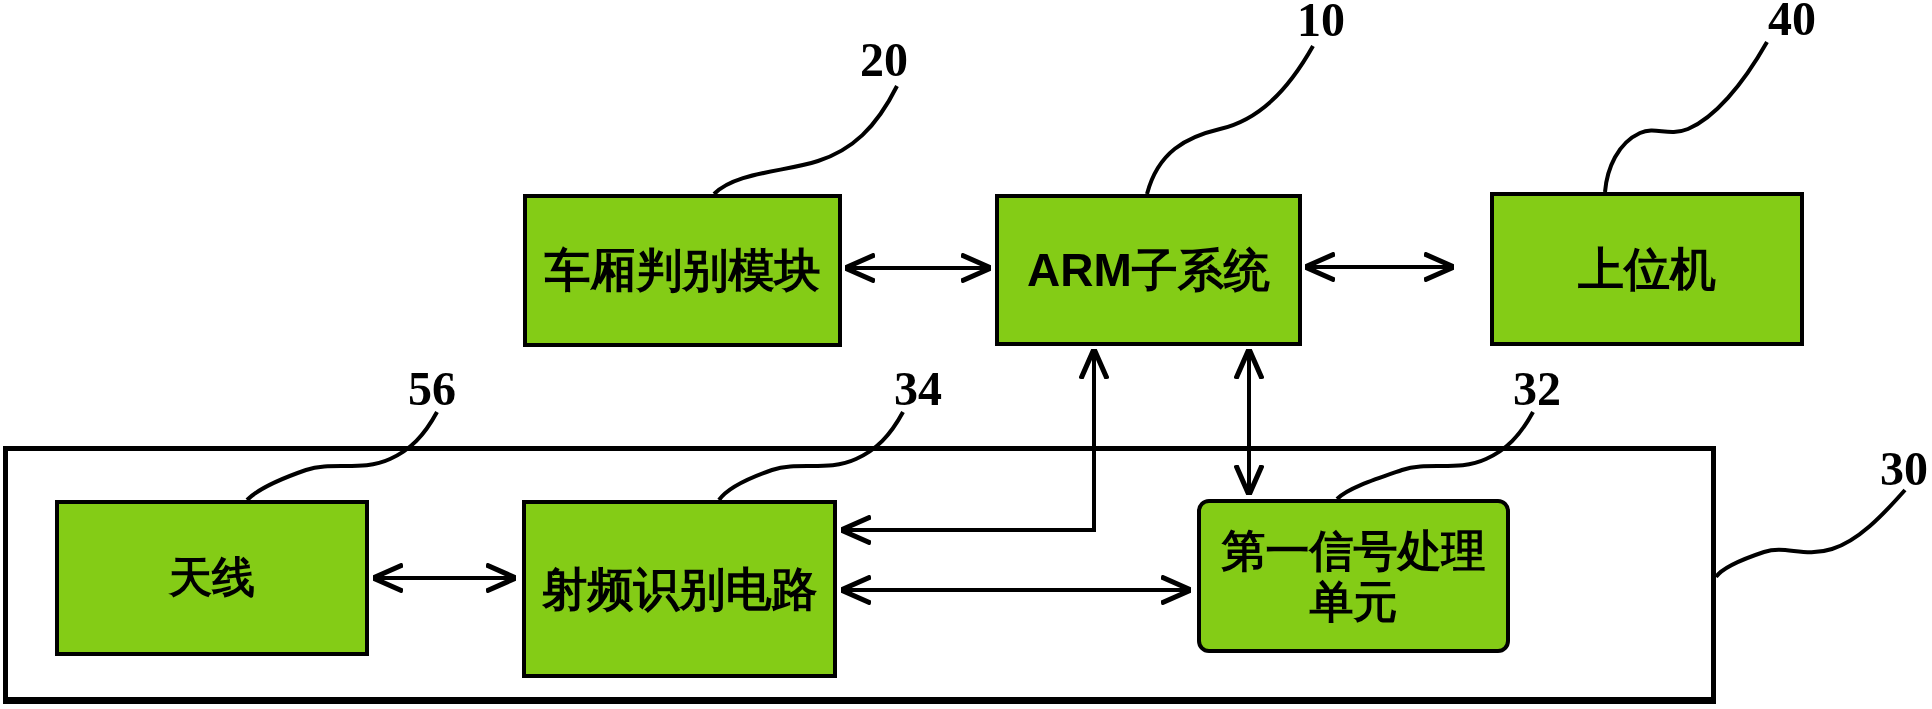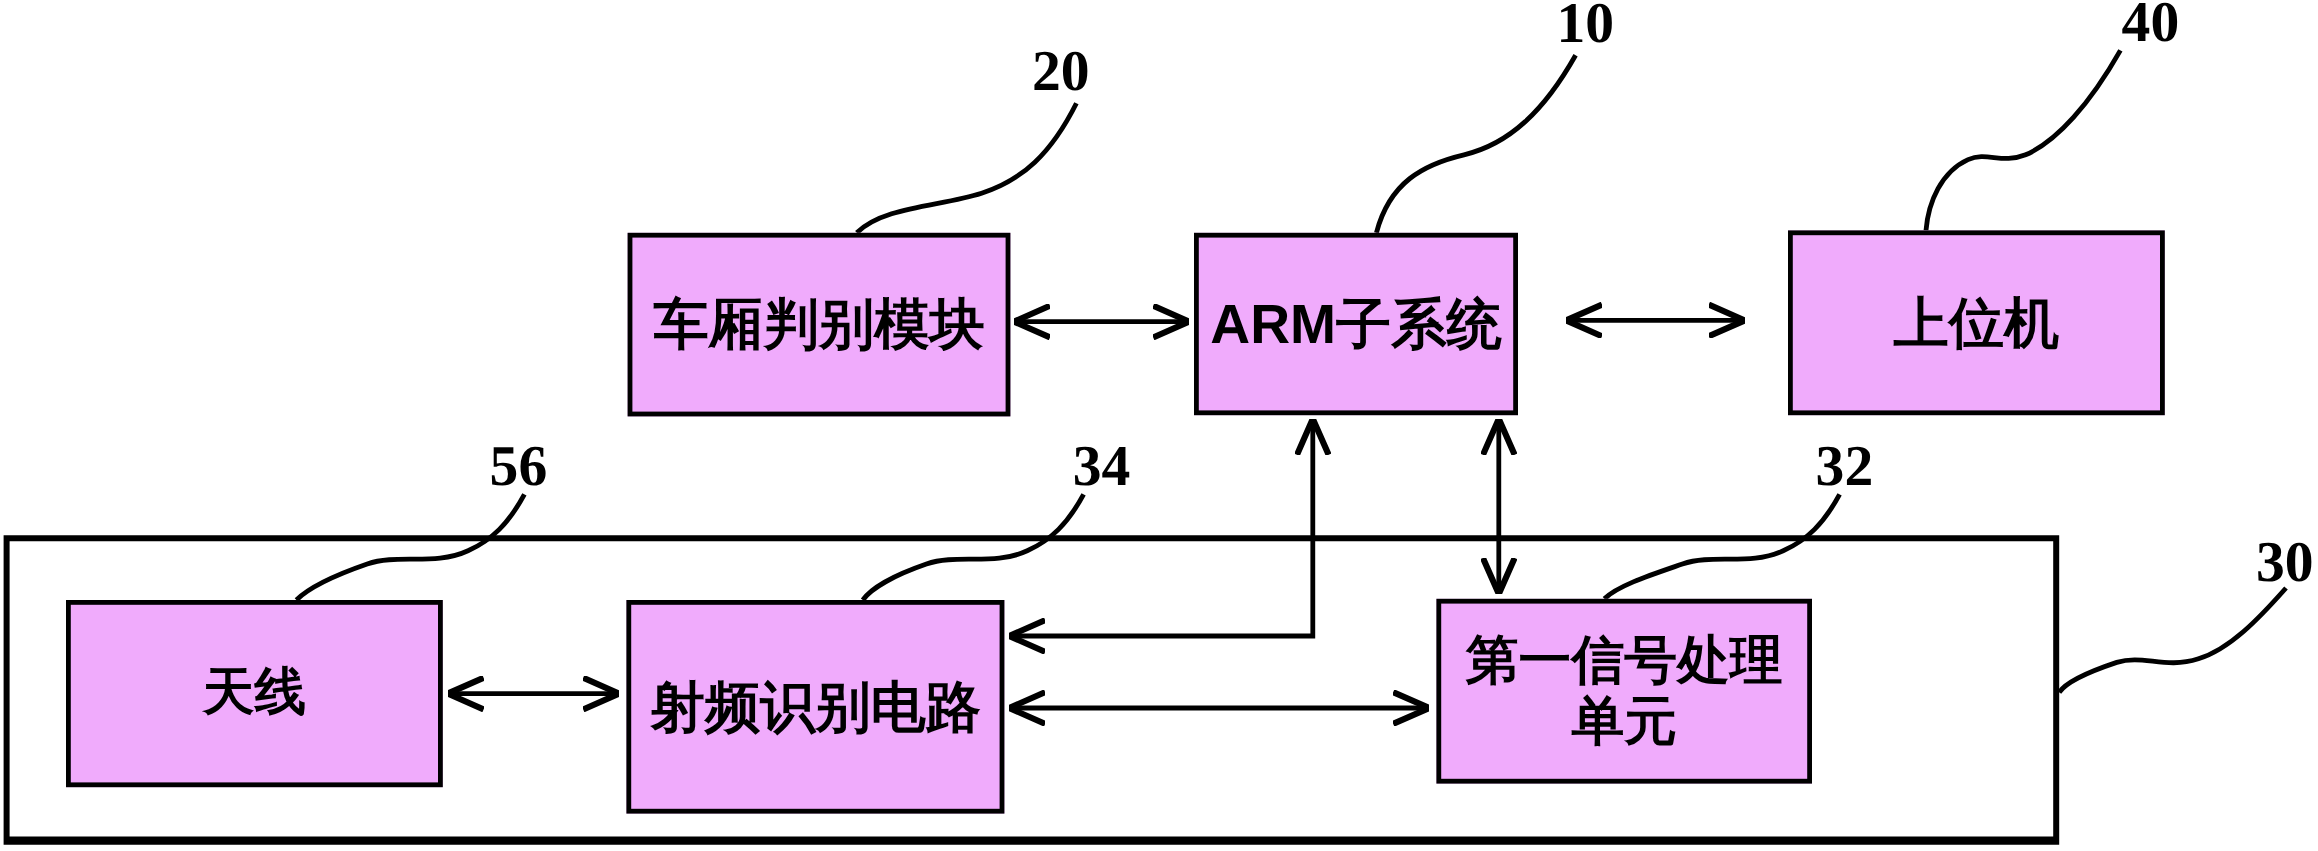--- a/index.html
+++ b/index.html
@@ -1,29 +1,29 @@
 <!DOCTYPE html>
 <html><head>
 <meta charset="utf-8">
 <style>
   html,body{margin:0;padding:0;background:#ffffff;}
   #stage{position:relative;width:1932px;height:709px;background:#ffffff;overflow:hidden;
          font-family:"Liberation Sans",sans-serif;color:#000;}
   #connector-layer{position:absolute;left:0;top:0;width:1932px;height:709px;}
-  .box{position:absolute;border:4px solid #000;background:#f0abfc;box-sizing:border-box;
+  .box{position:absolute;border:4px solid #000;background:#84cc16;box-sizing:border-box;
        display:flex;flex-direction:column;align-items:center;justify-content:center;
        text-align:center;font-weight:bold;font-size:46px;line-height:1.15;}
   .box .lbl{white-space:nowrap;}
   #box-outer{left:3px;top:446px;width:1713px;height:258px;border-width:5px;border-bottom-width:7px;background:transparent;}
   #box-carriage{left:523px;top:194px;width:319px;height:153px;}
-  #box-arm{left:995px;top:194px;width:270px;height:152px;}
+  #box-arm{left:995px;top:194px;width:307px;height:152px;}
   #box-host{left:1490px;top:192px;width:314px;height:154px;}
   #box-antenna{left:55px;top:500px;width:314px;height:156px;font-size:43px;}
   #box-rfid{left:522px;top:500px;width:315px;height:178px;}
-  #box-signal{left:1197px;top:499px;width:313px;height:154px;font-size:44px;line-height:1.16;}
+  #box-signal{left:1197px;top:499px;width:313px;height:154px;font-size:44px;line-height:1.16;border-radius:12px;}
   .ref{position:absolute;font-family:"Liberation Serif",serif;font-weight:bold;
        font-size:48px;line-height:1;white-space:nowrap;}
   #ref-20{left:860px;top:36px;}
   #ref-10{left:1297px;top:-4px;}
   #ref-40{left:1768px;top:-5px;}
   #ref-32{left:408px;top:365px;}
   #ref-34{left:882px;top:365px;margin-left:12px;}
   #ref-36{left:1513px;top:365px;}
   #ref-30{left:1880px;top:445px;}
 </style>

